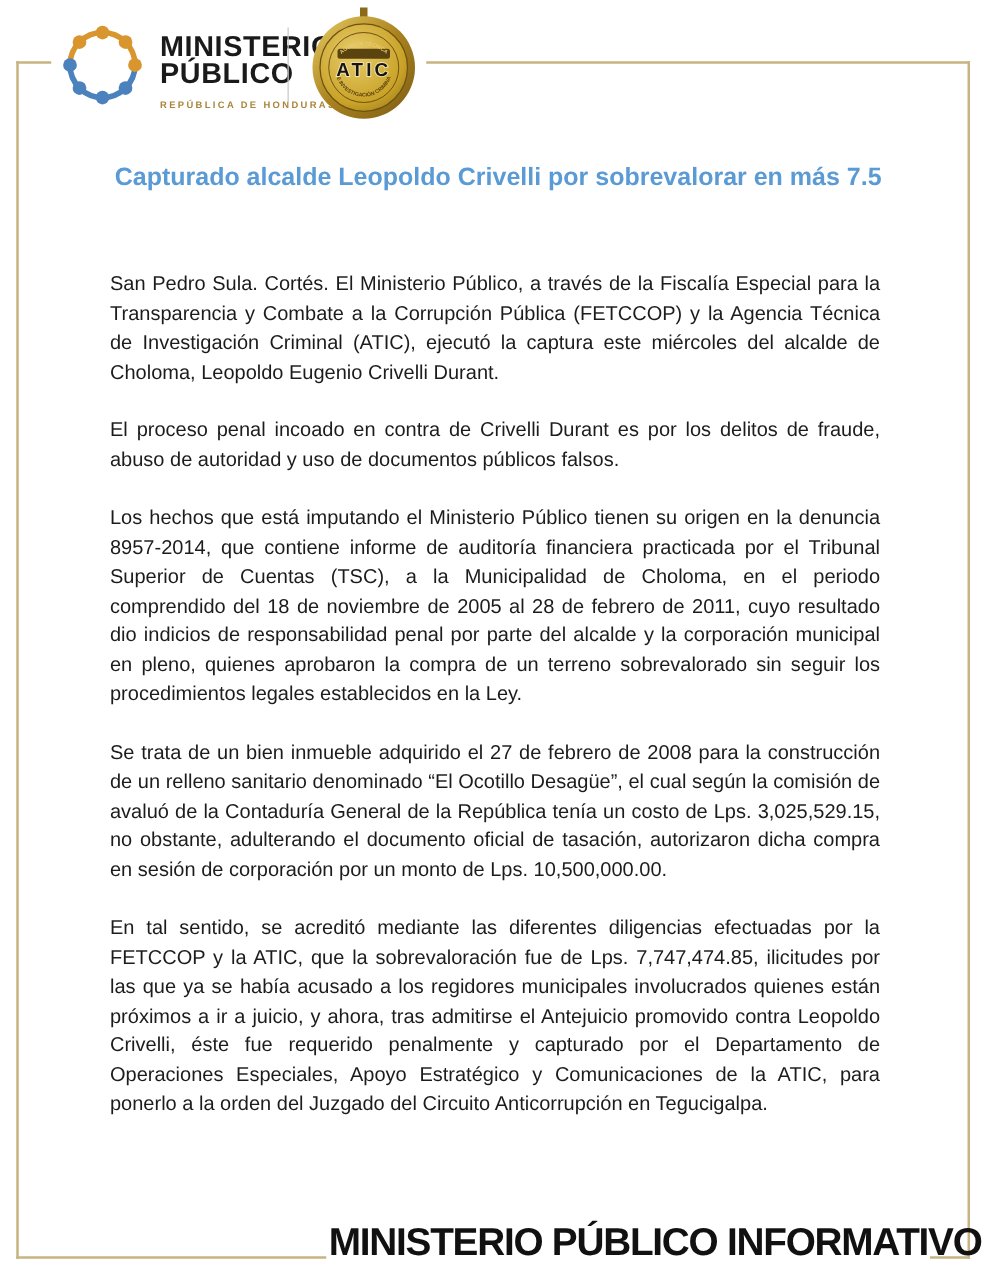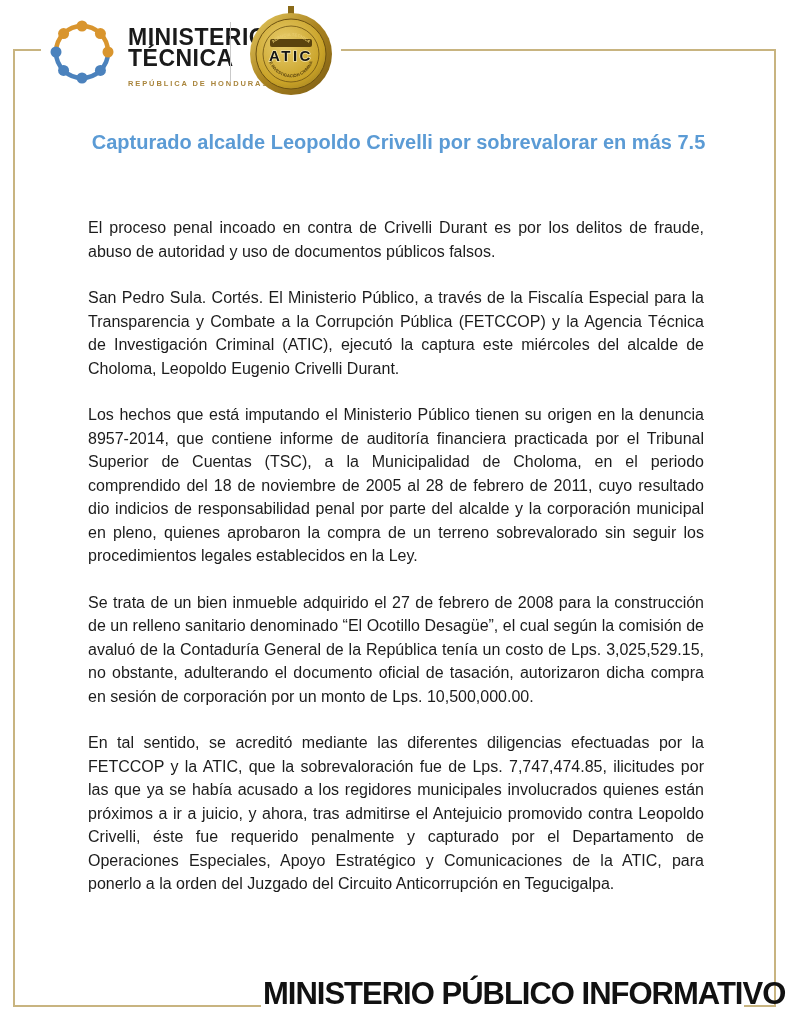--- a/index.html
+++ b/index.html
@@ -72,21 +72,21 @@
       <circle cx="14" cy="40" r="5.5" fill="#4b82bd"></circle>
       <circle cx="21.6" cy="58.4" r="5.5" fill="#4b82bd"></circle>
       <circle cx="40" cy="66" r="5.5" fill="#4b82bd"></circle>
       <circle cx="58.4" cy="58.4" r="5.5" fill="#4b82bd"></circle>
       <circle cx="40" cy="40" r="17" fill="#ffffff"></circle>
     </svg>
   </div>
 
   <div class="mp-name">
     <div class="nm">MINISTERIO</div>
-    <div class="nm">TÉCNICA</div>
+    <div class="nm">PÚBLICO</div>
     <div class="mp-sub">REPÚBLICA DE HONDURAS</div>
   </div>
 
   <div class="logo-divider"></div>
 
   <div class="atic-badge">
     <svg viewBox="0 0 90 92" width="90" height="92">
       <defs>
         <linearGradient id="gOuter" x1="0" y1="0" x2="1" y2="1">
           <stop offset="0" stop-color="#e9cd62"></stop>
@@ -114,22 +114,22 @@
       </text>
       <circle cx="45" cy="49" r="28" fill="none" stroke="#6d5211" stroke-width="0.8"></circle>
     </svg>
   </div>
 
   <div class="title">
     <div>Capturado alcalde Leopoldo Crivelli por sobrevalorar en más 7.5</div>
   </div>
 
   <div class="body-text">
+    <p>San Pedro Sula. Cortés. El Ministerio Público, a través de la Fiscalía Especial para la Transparencia y Combate a la Corrupción Pública (FETCCOP) y la Agencia Técnica de Investigación Criminal (ATIC), ejecutó la captura este miércoles del alcalde de Choloma, Leopoldo Eugenio Crivelli Durant.</p>
     <p>El proceso penal incoado en contra de Crivelli Durant es por los delitos de fraude, abuso de autoridad y uso de documentos públicos falsos.</p>
-    <p>San Pedro Sula. Cortés. El Ministerio Público, a través de la Fiscalía Especial para la Transparencia y Combate a la Corrupción Pública (FETCCOP) y la Agencia Técnica de Investigación Criminal (ATIC), ejecutó la captura este miércoles del alcalde de Choloma, Leopoldo Eugenio Crivelli Durant.</p>
     <p>Los hechos que está imputando el Ministerio Público tienen su origen en la denuncia 8957-2014, que contiene informe de auditoría financiera practicada por el Tribunal Superior de Cuentas (TSC), a la Municipalidad de Choloma, en el periodo comprendido del 18 de noviembre de 2005 al 28 de febrero de 2011, cuyo resultado dio indicios de responsabilidad penal por parte del alcalde y la corporación municipal en pleno, quienes aprobaron la compra de un terreno sobrevalorado sin seguir los procedimientos legales establecidos en la Ley.</p>
     <p>Se trata de un bien inmueble adquirido el 27 de febrero de 2008 para la construcción de un relleno sanitario denominado “El Ocotillo Desagüe”, el cual según la comisión de avaluó de la Contaduría General de la República tenía un costo de Lps. 3,025,529.15, no obstante, adulterando el documento oficial de tasación, autorizaron dicha compra en sesión de corporación por un monto de Lps. 10,500,000.00.</p>
     <p>En tal sentido, se acreditó mediante las diferentes diligencias efectuadas por la FETCCOP y la ATIC, que la sobrevaloración fue de Lps. 7,747,474.85, ilicitudes por las que ya se había acusado a los regidores municipales involucrados quienes están próximos a ir a juicio, y ahora, tras admitirse el Antejuicio promovido contra Leopoldo Crivelli, éste fue requerido penalmente y capturado por el Departamento de Operaciones Especiales, Apoyo Estratégico y Comunicaciones de la ATIC, para ponerlo a la orden del Juzgado del Circuito Anticorrupción en Tegucigalpa.</p>
   </div>
 
   <div class="footer-banner">MINISTERIO PÚBLICO INFORMATIVO</div>
 
 </div>
 
 </body></html>

